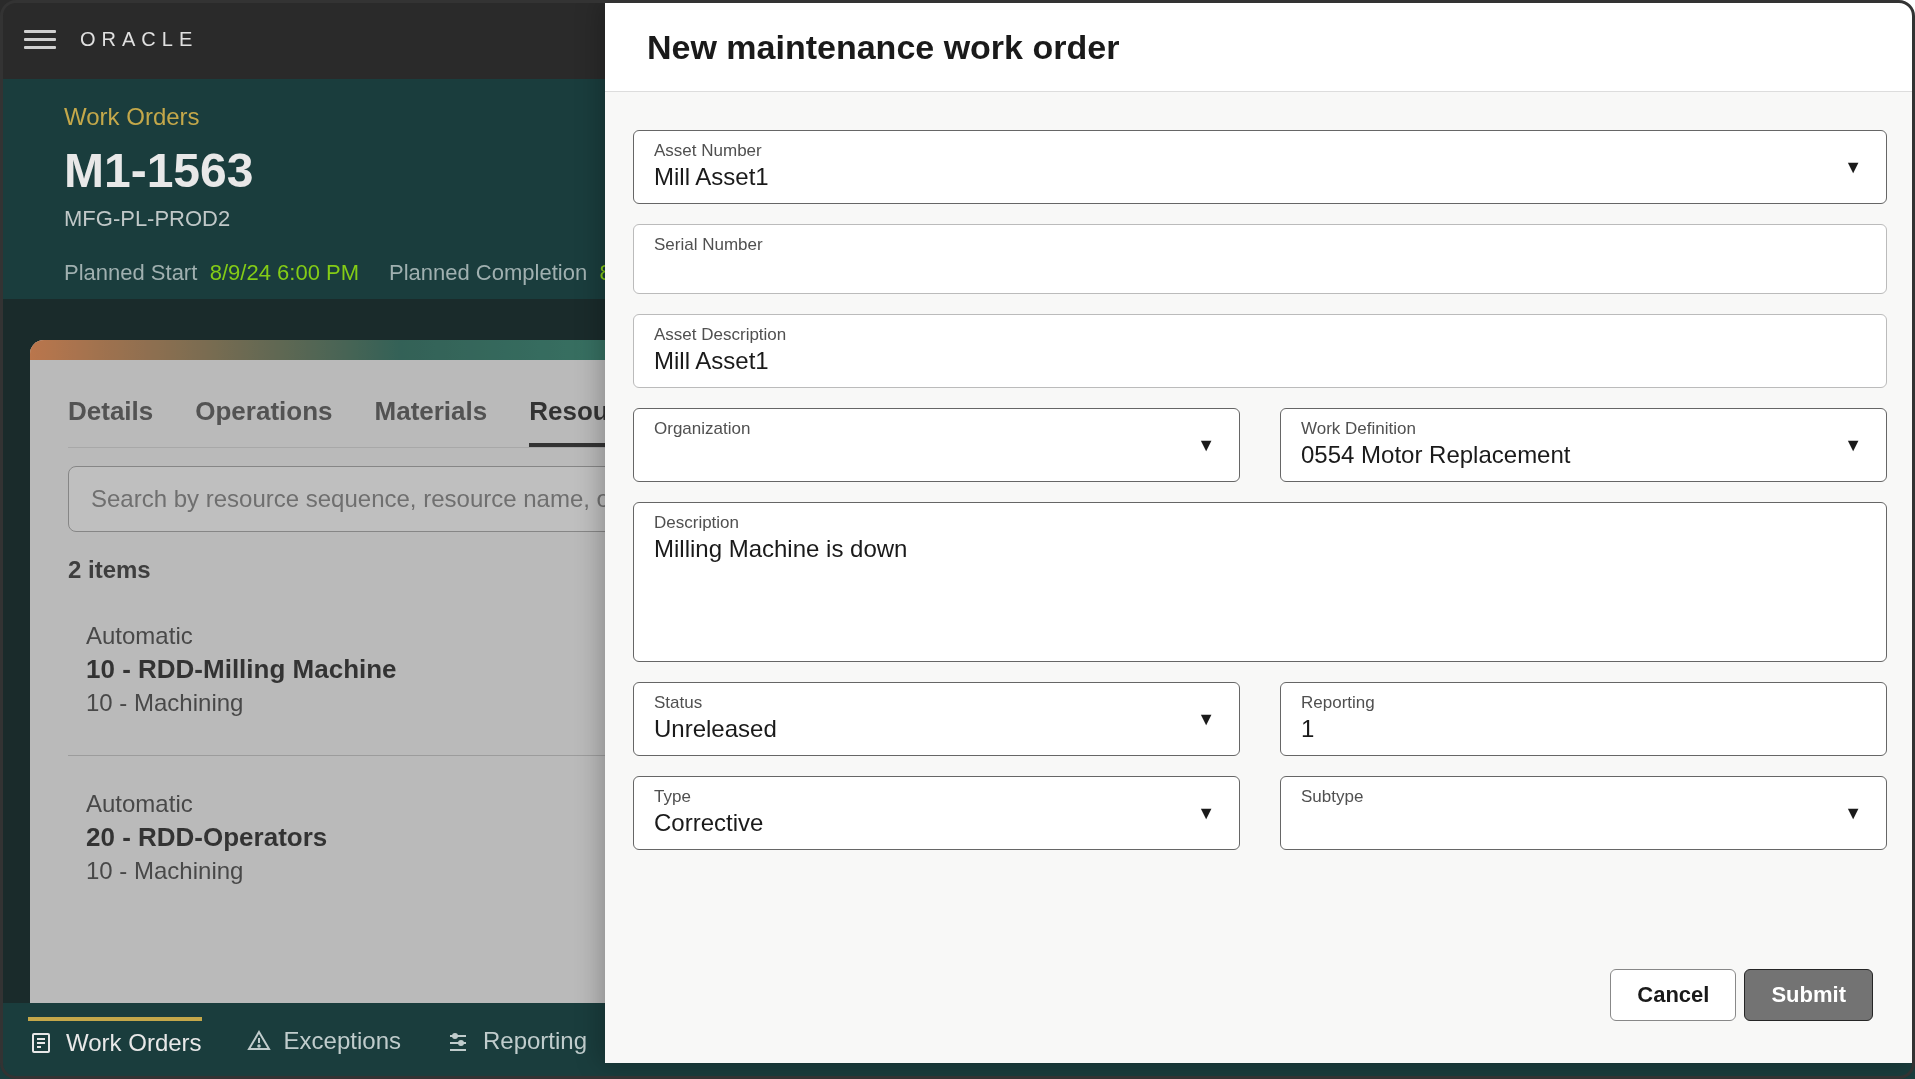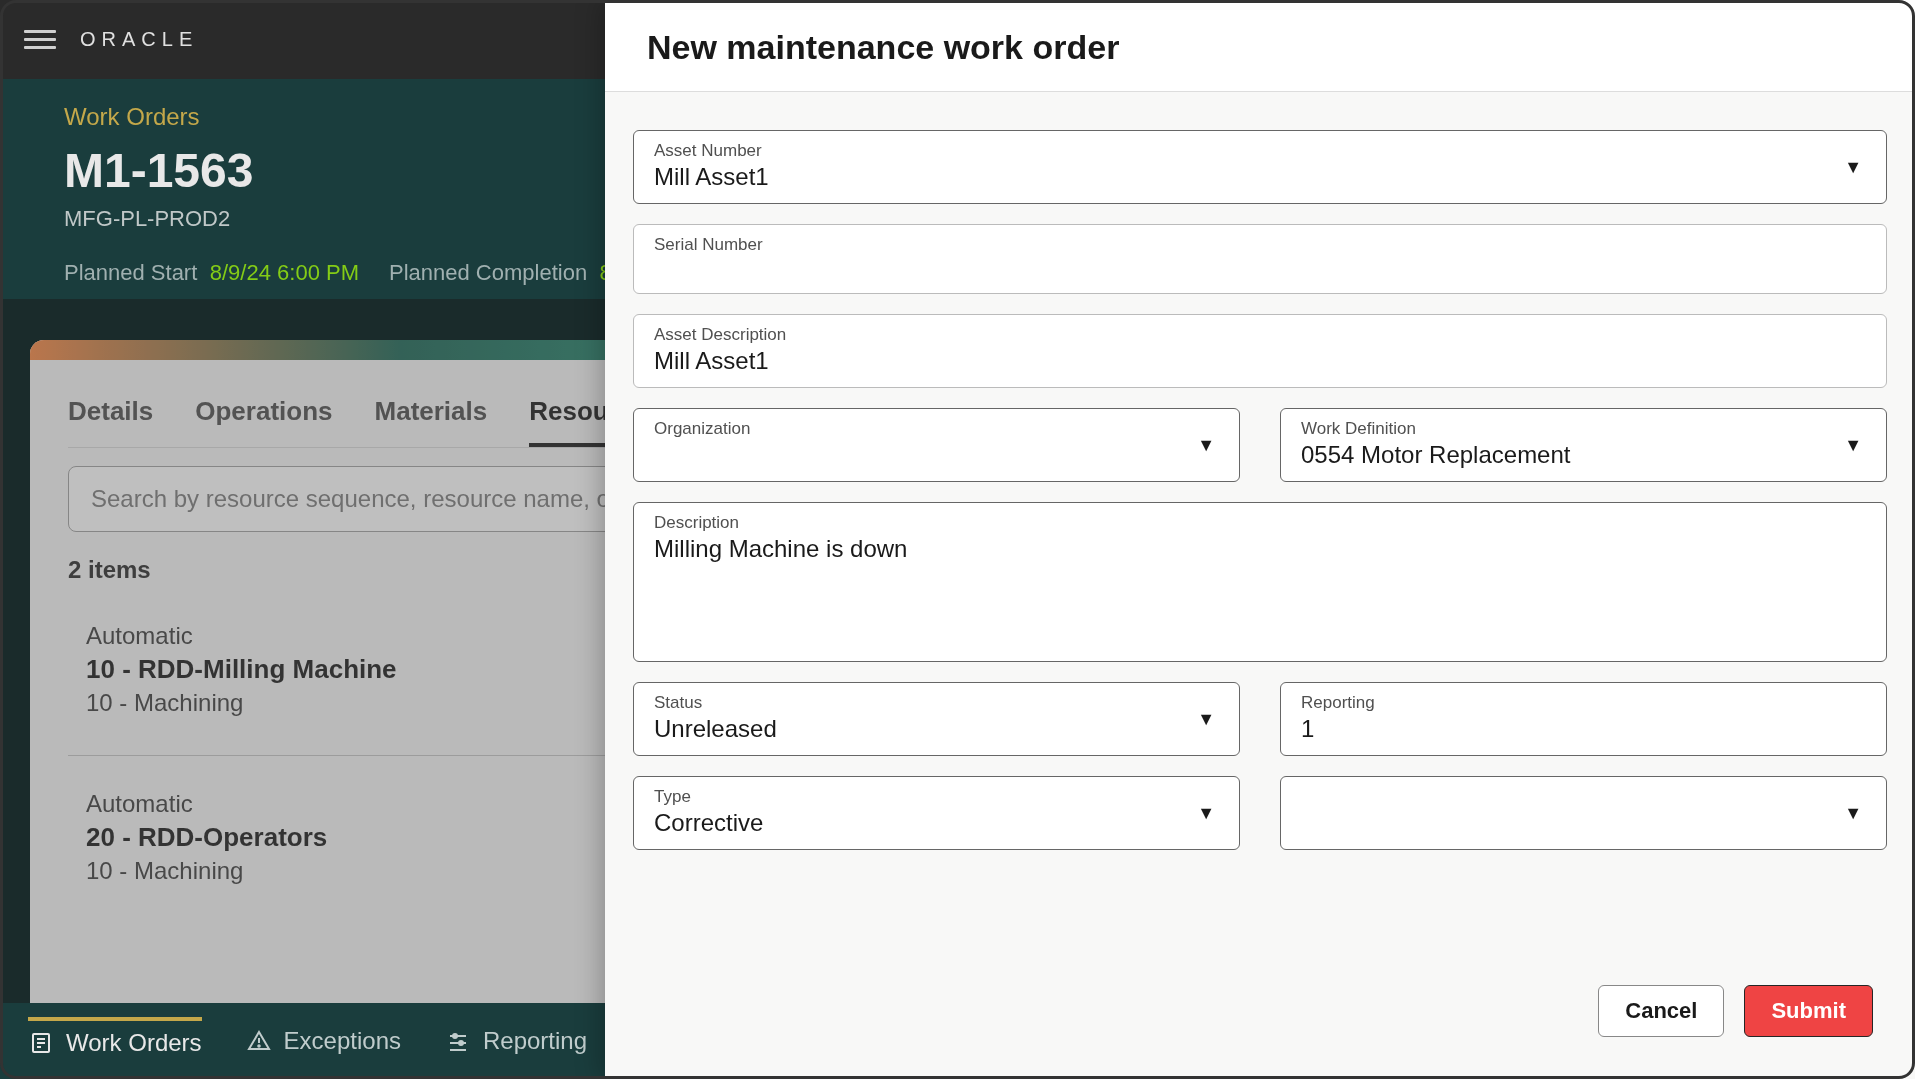--- a/index.html
+++ b/index.html
@@ -224,21 +224,21 @@
       width:26px;height:26px;
       display:inline-flex;
       align-items:center;justify-content:center;
     }
 
     
     .modal-panel {
       position: absolute;
       top: 0;
       right: 0;
-      bottom: 0;
+      bottom: 16px;
       width: 1310px;
       background: #f8f8f7;
       z-index: 20;
       display: flex;
       flex-direction: column;
       box-shadow: -4px 0 24px rgba(0,0,0,0.25);
     }
 
     .modal-header {
       padding: 28px 42px 24px 42px;
@@ -304,39 +304,39 @@
       gap: 40px;
     }
     .field-row .field-box{
       flex:1;
     }
 
     .modal-footer {
       padding: 20px 42px 42px 60px;
       display: flex;
       justify-content: flex-end;
-      gap: 20px;
+      gap: 8px;
     }
 
     .btn {
       padding: 12px 26px;
       font-size: 22px;
       border-radius: 6px;
       cursor: pointer;
       font-weight: 600;
     }
 
     .btn-cancel {
       background: #fff;
       border: 1px solid #888;
       color: #1a1a1a;
     }
 
     .btn-submit {
-      background: #ef4444;
+      background: #737373;
       border: 1px solid #262626;
       color: #fff;
     }
     
     
     .outer-border{
       position:absolute;
       inset:0;
       border:3px solid #333;
       border-radius:16px;
@@ -488,20 +488,21 @@
       </div>
     </div>
 
     <div class="field-row">
       <div class="field-box">
         <div class="field-label">Type</div>
         <div class="field-value">Corrective</div>
         <span class="dropdown-caret">▼</span>
       </div>
       <div class="field-box">
+        <div class="field-label">Subtype</div>
         <span class="dropdown-caret">▼</span>
       </div>
     </div>
 
   </div>
   <div class="modal-footer">
     <button class="btn btn-cancel">Cancel</button>
     <button class="btn btn-submit">Submit</button>
   </div>
 </div>

